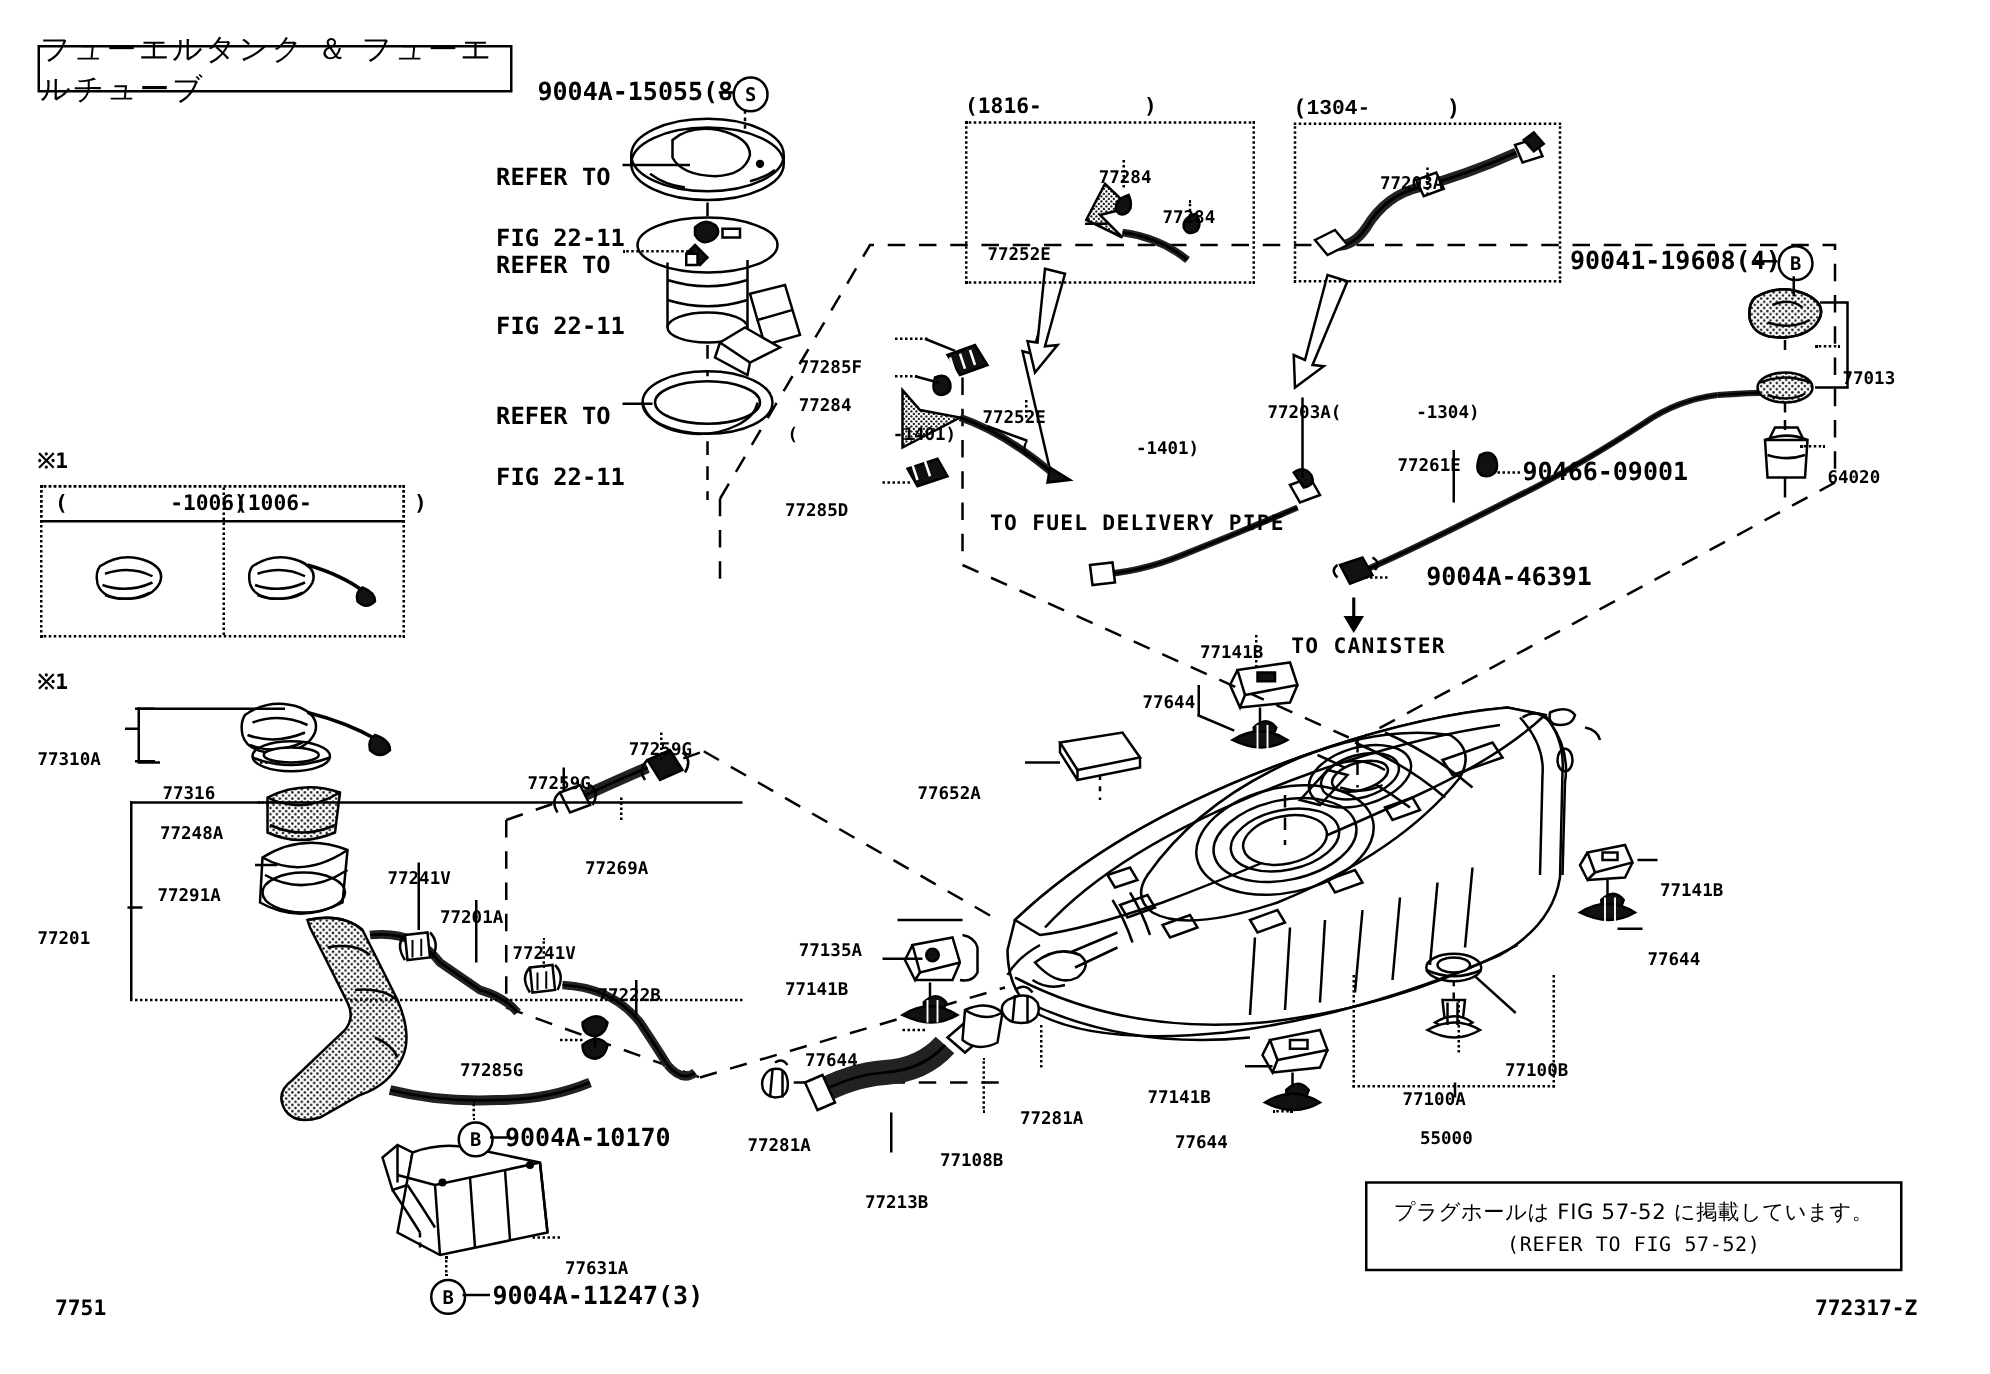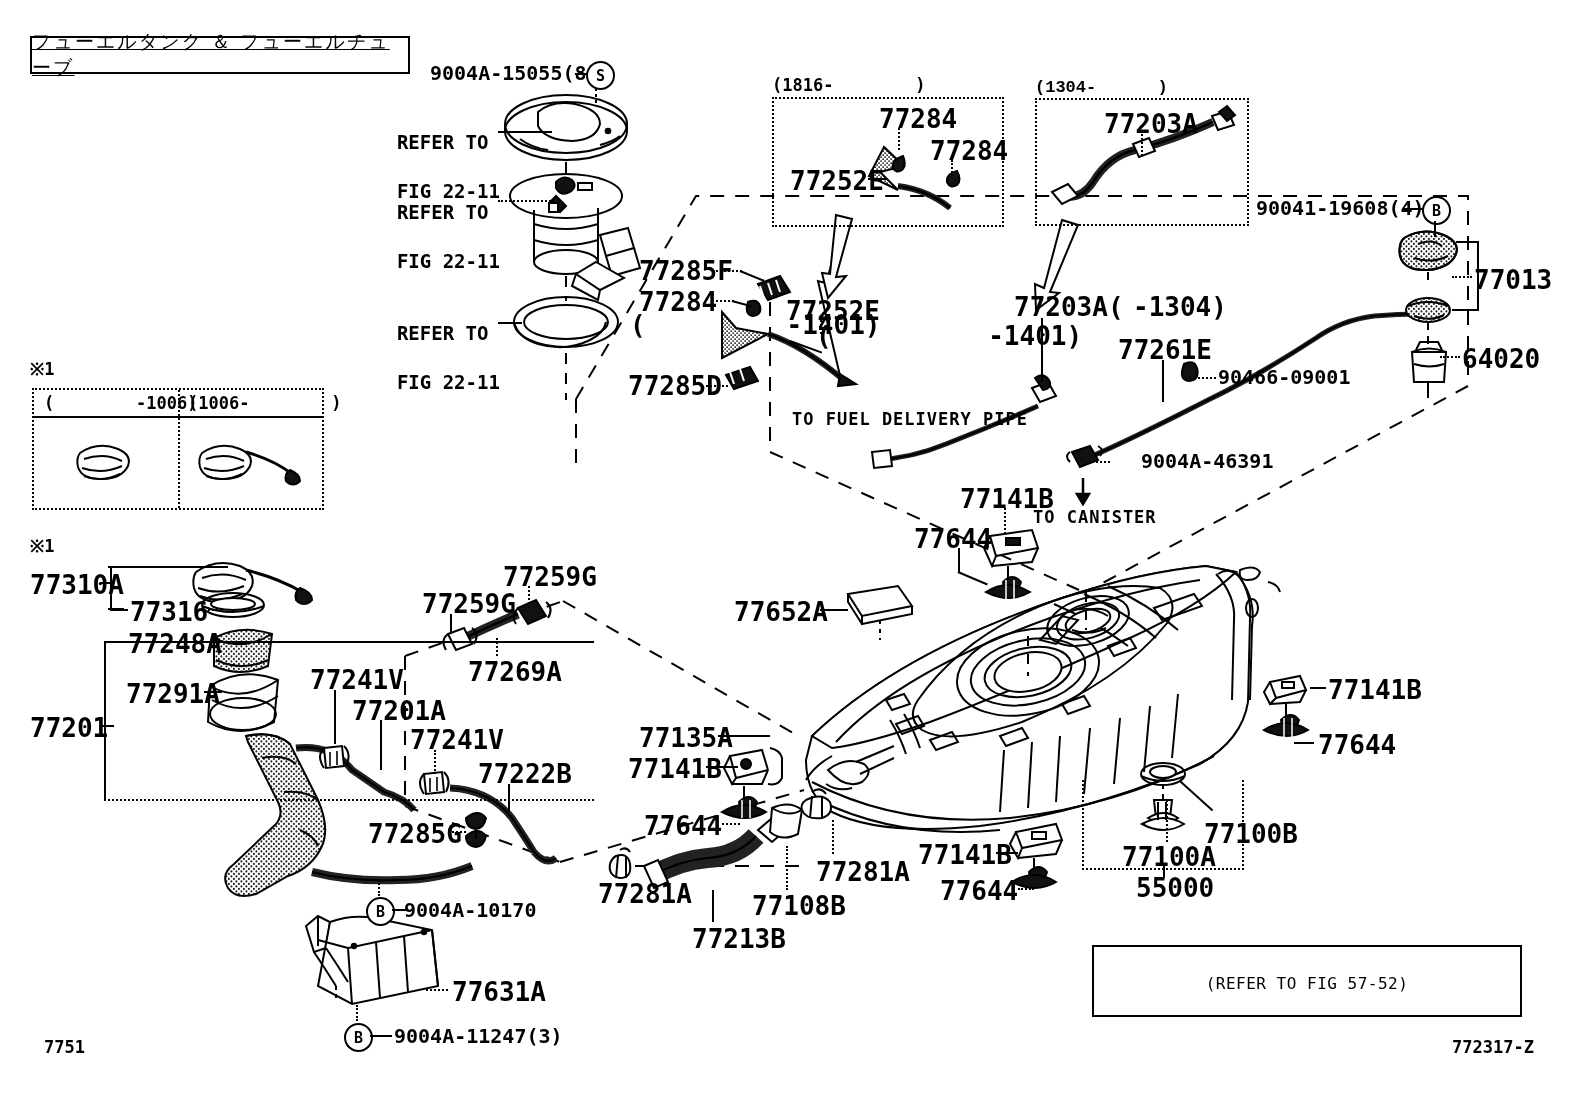--- a/index.html
+++ b/index.html
@@ -11,33 +11,33 @@
 
   .lbl{
     position:absolute;
     font-family:"DejaVu Sans Mono","Liberation Mono",monospace;
     font-weight:700;
     white-space:pre;
     letter-spacing:0px;
     line-height:1.12;
     color:#000;
   }
-  .p{font-size:26px;}        
+  .p{font-size:14px;margin-top:30px;}        
   .pn{font-size:20px;}       
   .sm{font-size:17px;}       
   .refer{font-size:19px;line-height:1.30;}
   .jp{font-family:"DejaVu Sans","Liberation Sans",sans-serif;font-weight:400;}
   .boxd{position:absolute;border:2px dotted #000;box-sizing:border-box;}
 
   .title-box{
     position:absolute;left:30px;top:36px;width:380px;height:38px;
     border:2px solid #000;box-sizing:border-box;
     display:flex;align-items:center;justify-content:center;
   }
-  .title-box span{font-size:19px;letter-spacing:2px;text-decoration:underline;}
+  .title-box span{font-size:24px;letter-spacing:2px;}
 
   .note-box{
     position:absolute;left:1092px;top:945px;width:430px;height:72px;
     border:2px solid #000;box-sizing:border-box;
     display:flex;flex-direction:column;align-items:center;justify-content:center;
   }
   .note-box .l1{font-size:17px;letter-spacing:0.5px;}
   .note-box .l2{font-size:16px;margin-top:5px;letter-spacing:0.5px;}
 
   
@@ -661,17 +661,18 @@
 <div class="lbl p" style="left:1136px;top:874px;">55000</div>
 <div class="lnv" style="left:1163px;top:866px;height:12px;"></div>
 
 <div class="lbl p" style="left:918px;top:841px;">77141B</div>
 <div class="ln" style="left:996px;top:852px;width:22px;"></div>
 
 <div class="lbl p" style="left:940px;top:877px;">77644</div>
 <div class="dot" style="left:1018px;top:888px;width:16px;"></div>
 
 <div class="note-box">
+  <div class="l1 jp">プラグホールは FIG 57-52 に掲載しています。</div>
   <div class="l2">(REFER TO FIG 57-52)</div>
 </div>
 
 <div class="lbl sm" style="left:44px;top:1038px;">7751</div>
 <div class="lbl sm" style="left:1452px;top:1038px;">772317-Z</div>
 
 </body></html>

